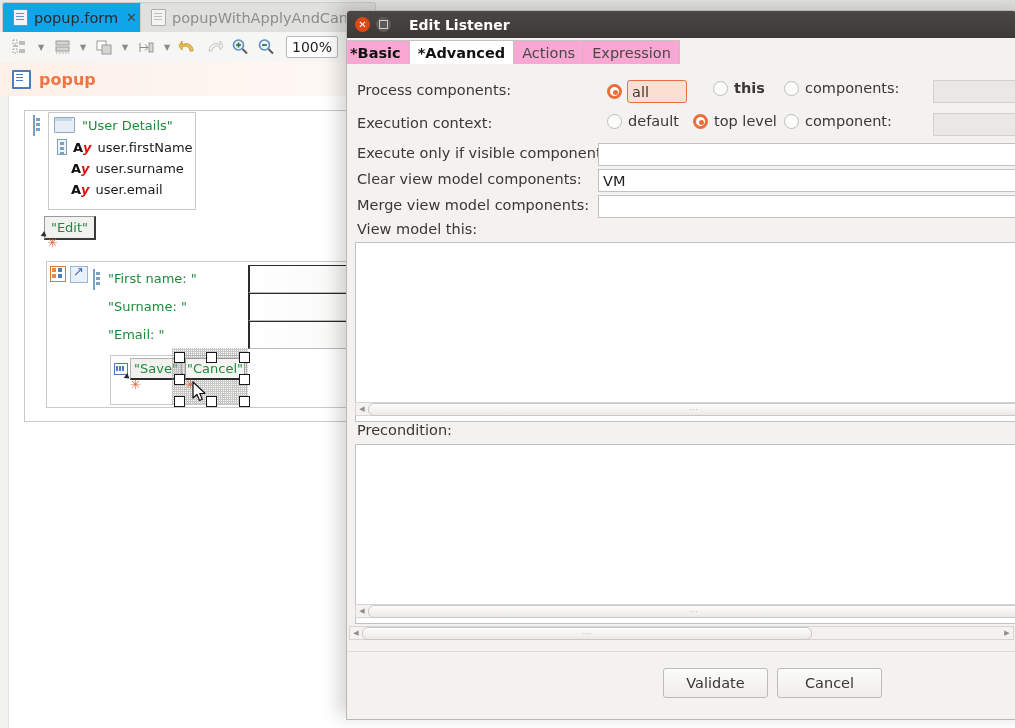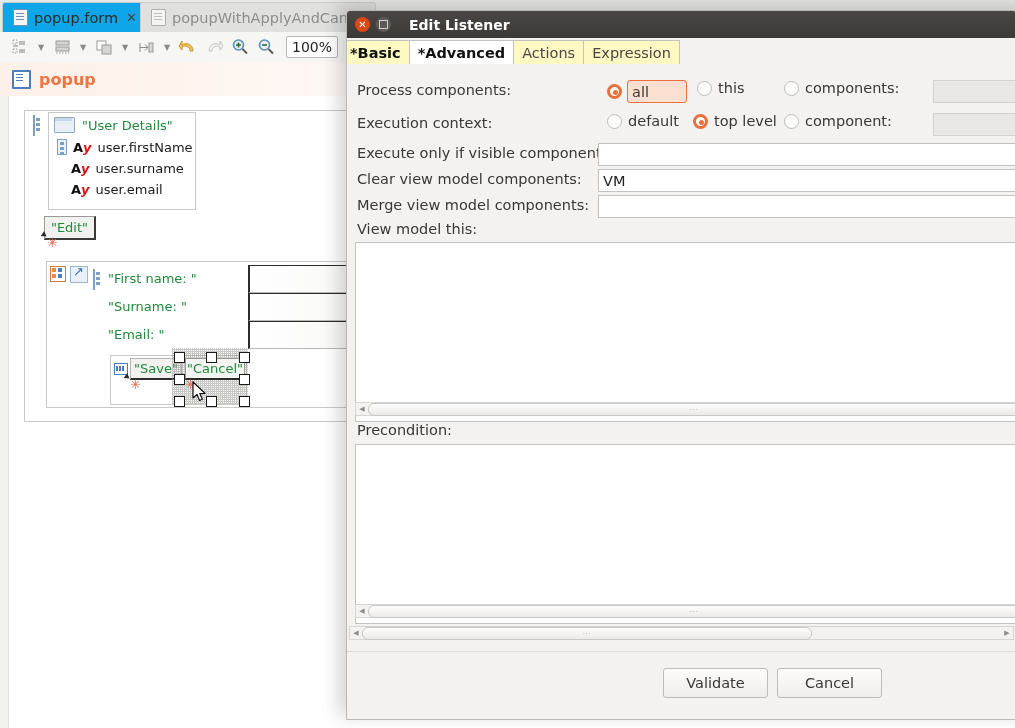--- a/index.html
+++ b/index.html
@@ -134,21 +134,21 @@
                display:flex; align-items:center; justify-content:center; color:#fff; font-size:10px;
                line-height:1; }
   .win-max { width:15px; height:15px; border-radius:50%; background:#5c5956;
              display:flex; align-items:center; justify-content:center; }
   .win-max i { width:7px; height:7px; border:1px solid #cfcdcb; display:block; }
   .win-title { color:#ffffff; font-size:14px; font-weight:bold; margin-left:12px; }
 
   .tabs { height:26px; background:#f3f2f1; display:flex; align-items:flex-end;
           border-bottom:1px solid #c3c2c0; padding-left:0px; }
   .dtab { height:24px; padding:0 8px; display:flex; align-items:center; font-size:14.5px;
-          border:1px solid #c3c2c0; border-bottom:none; background:#fef9c3; color:#4a4745;
+          border:1px solid #c3c2c0; border-bottom:none; background:#f9a8d4; color:#4a4745;
           margin-right:-1px; box-sizing:border-box; }
   .dtab.sel { background:#ffffff; color:#111; font-weight:bold; }
   .dtab.boldish { font-weight:bold; color:#111; }
   .dtab.clip { margin-left:-6px; }
 
   .dbody { position:absolute; left:0; top:53px; width:669px; height:600px; background:#f3f2f1; }
   .frow { position:absolute; display:flex; align-items:center; }
   .flabel { font-size:14.5px; color:#3a3836; }
   .radio { width:15px; height:15px; border-radius:50%; border:1px solid #bdbcba; background:#fcfcfb;
            box-sizing:border-box; display:inline-block; position:relative; flex:0 0 auto; }
@@ -376,21 +376,21 @@
 
     <div class="dbody">
 
       <div class="frow" style="left:10px;top:18px;">
         <span class="flabel">Process components:</span>
       </div>
       <div class="frow" style="left:260px;top:16px;">
         <span class="radio on"></span>
         <span class="tfield hl" style="margin-left:5px;width:60px;">all</span>
       </div>
-      <div class="frow" style="left:350px;top:16px;">
+      <div class="frow" style="left:366px;top:16px;font-weight:bold;">
         <span class="radio"></span>
         <span class="rlabel">this</span>
       </div>
       <div class="frow" style="left:437px;top:16px;">
         <span class="radio"></span>
         <span class="rlabel">components:</span>
       </div>
       <div class="tfield dis" style="position:absolute;left:586px;top:16px;width:110px;"></div>
 
       <div class="frow" style="left:10px;top:51px;">

